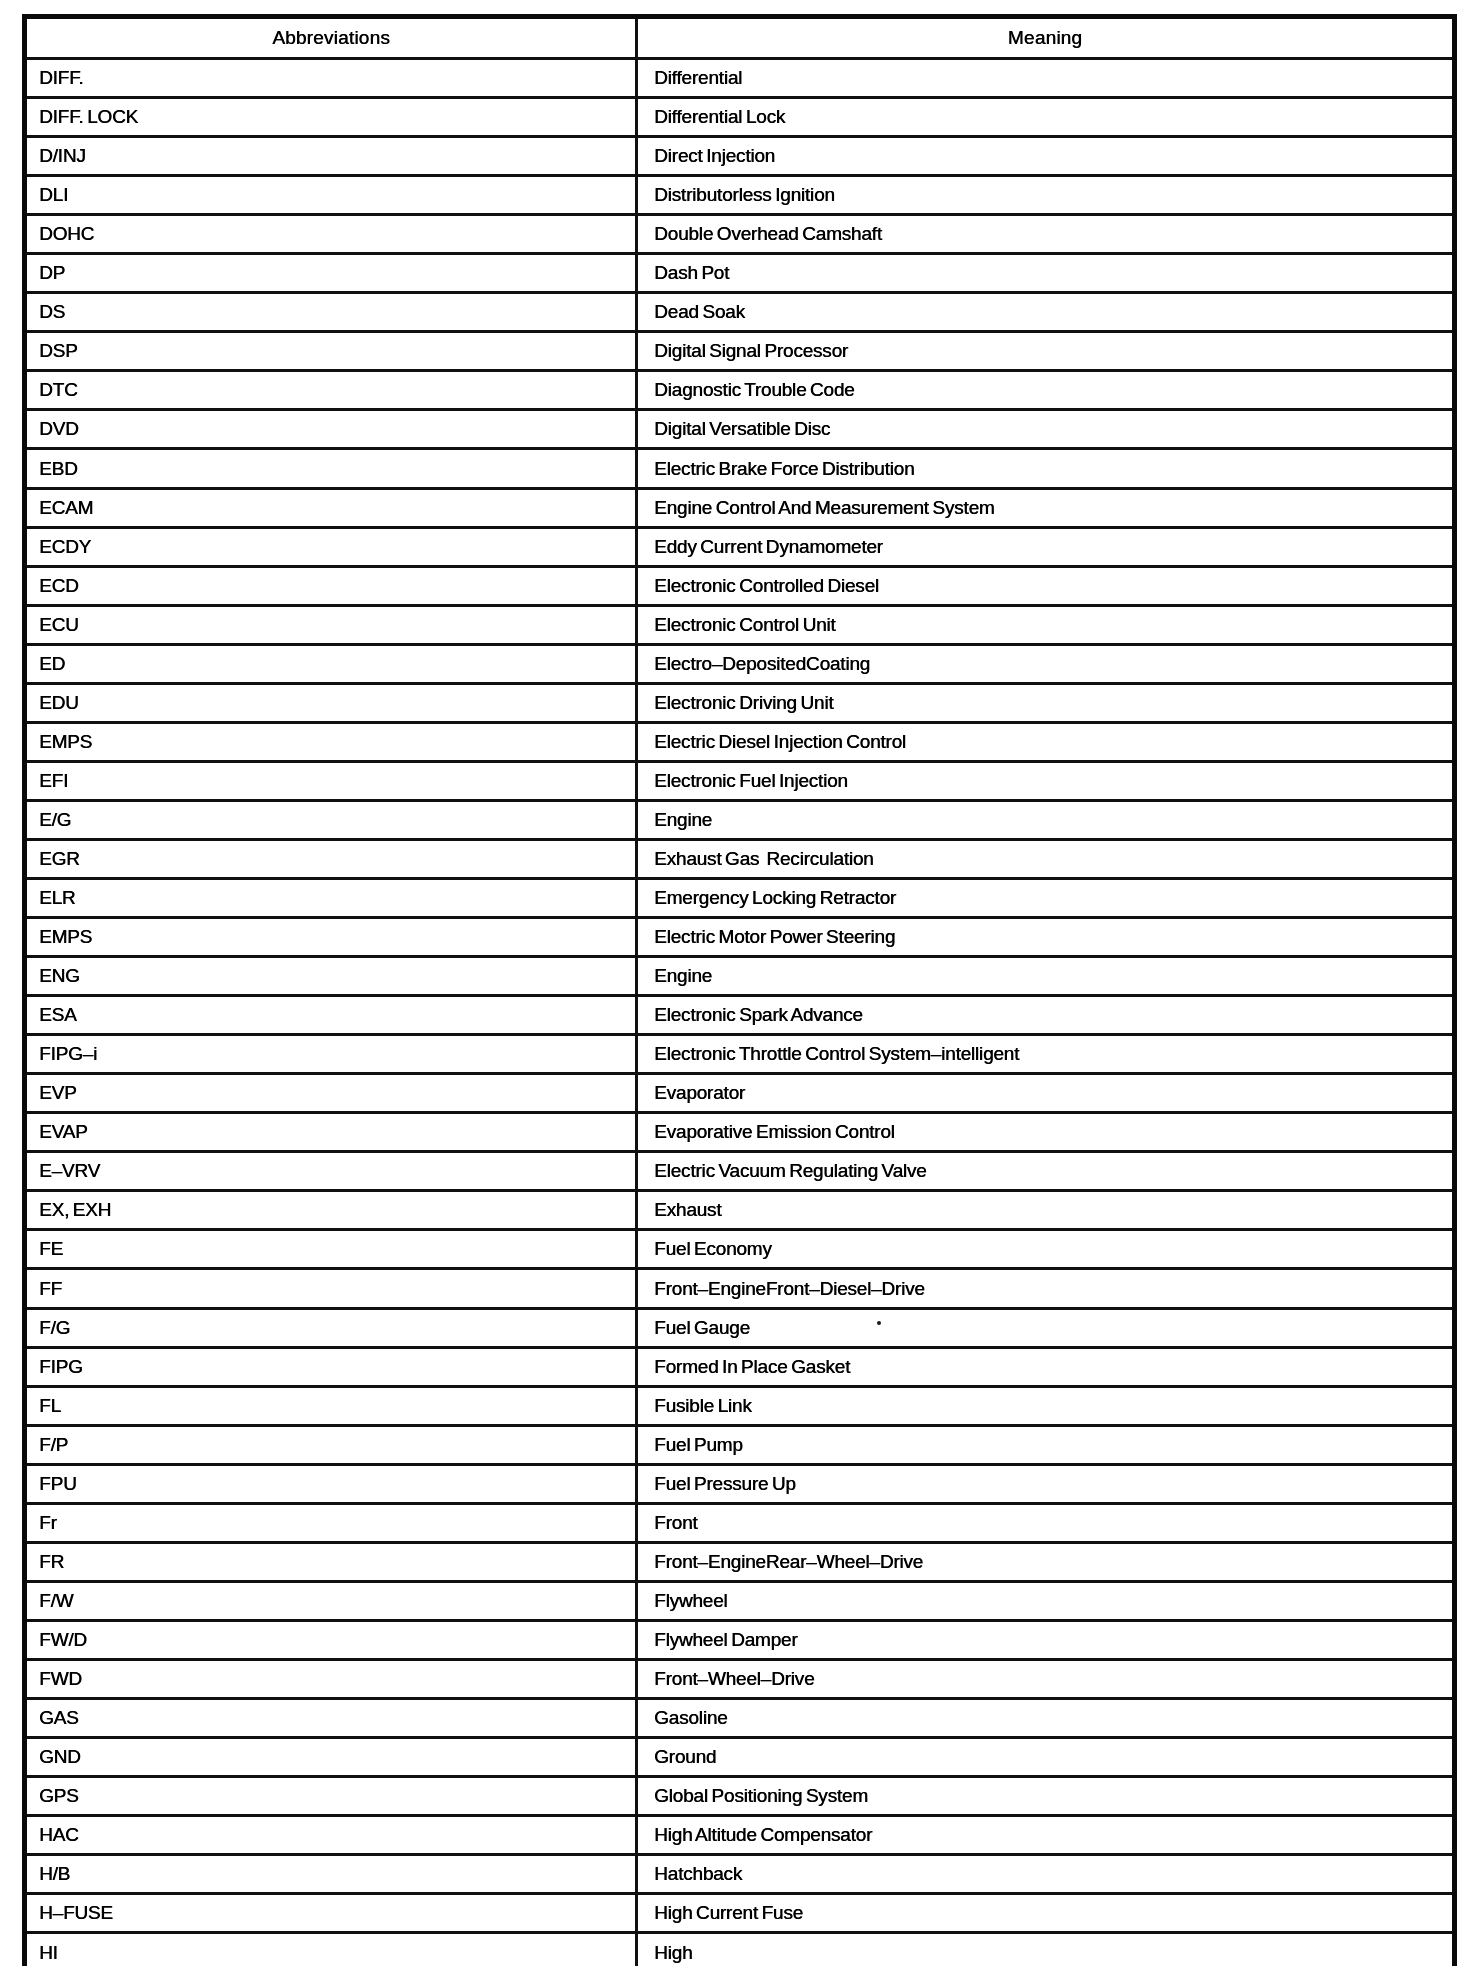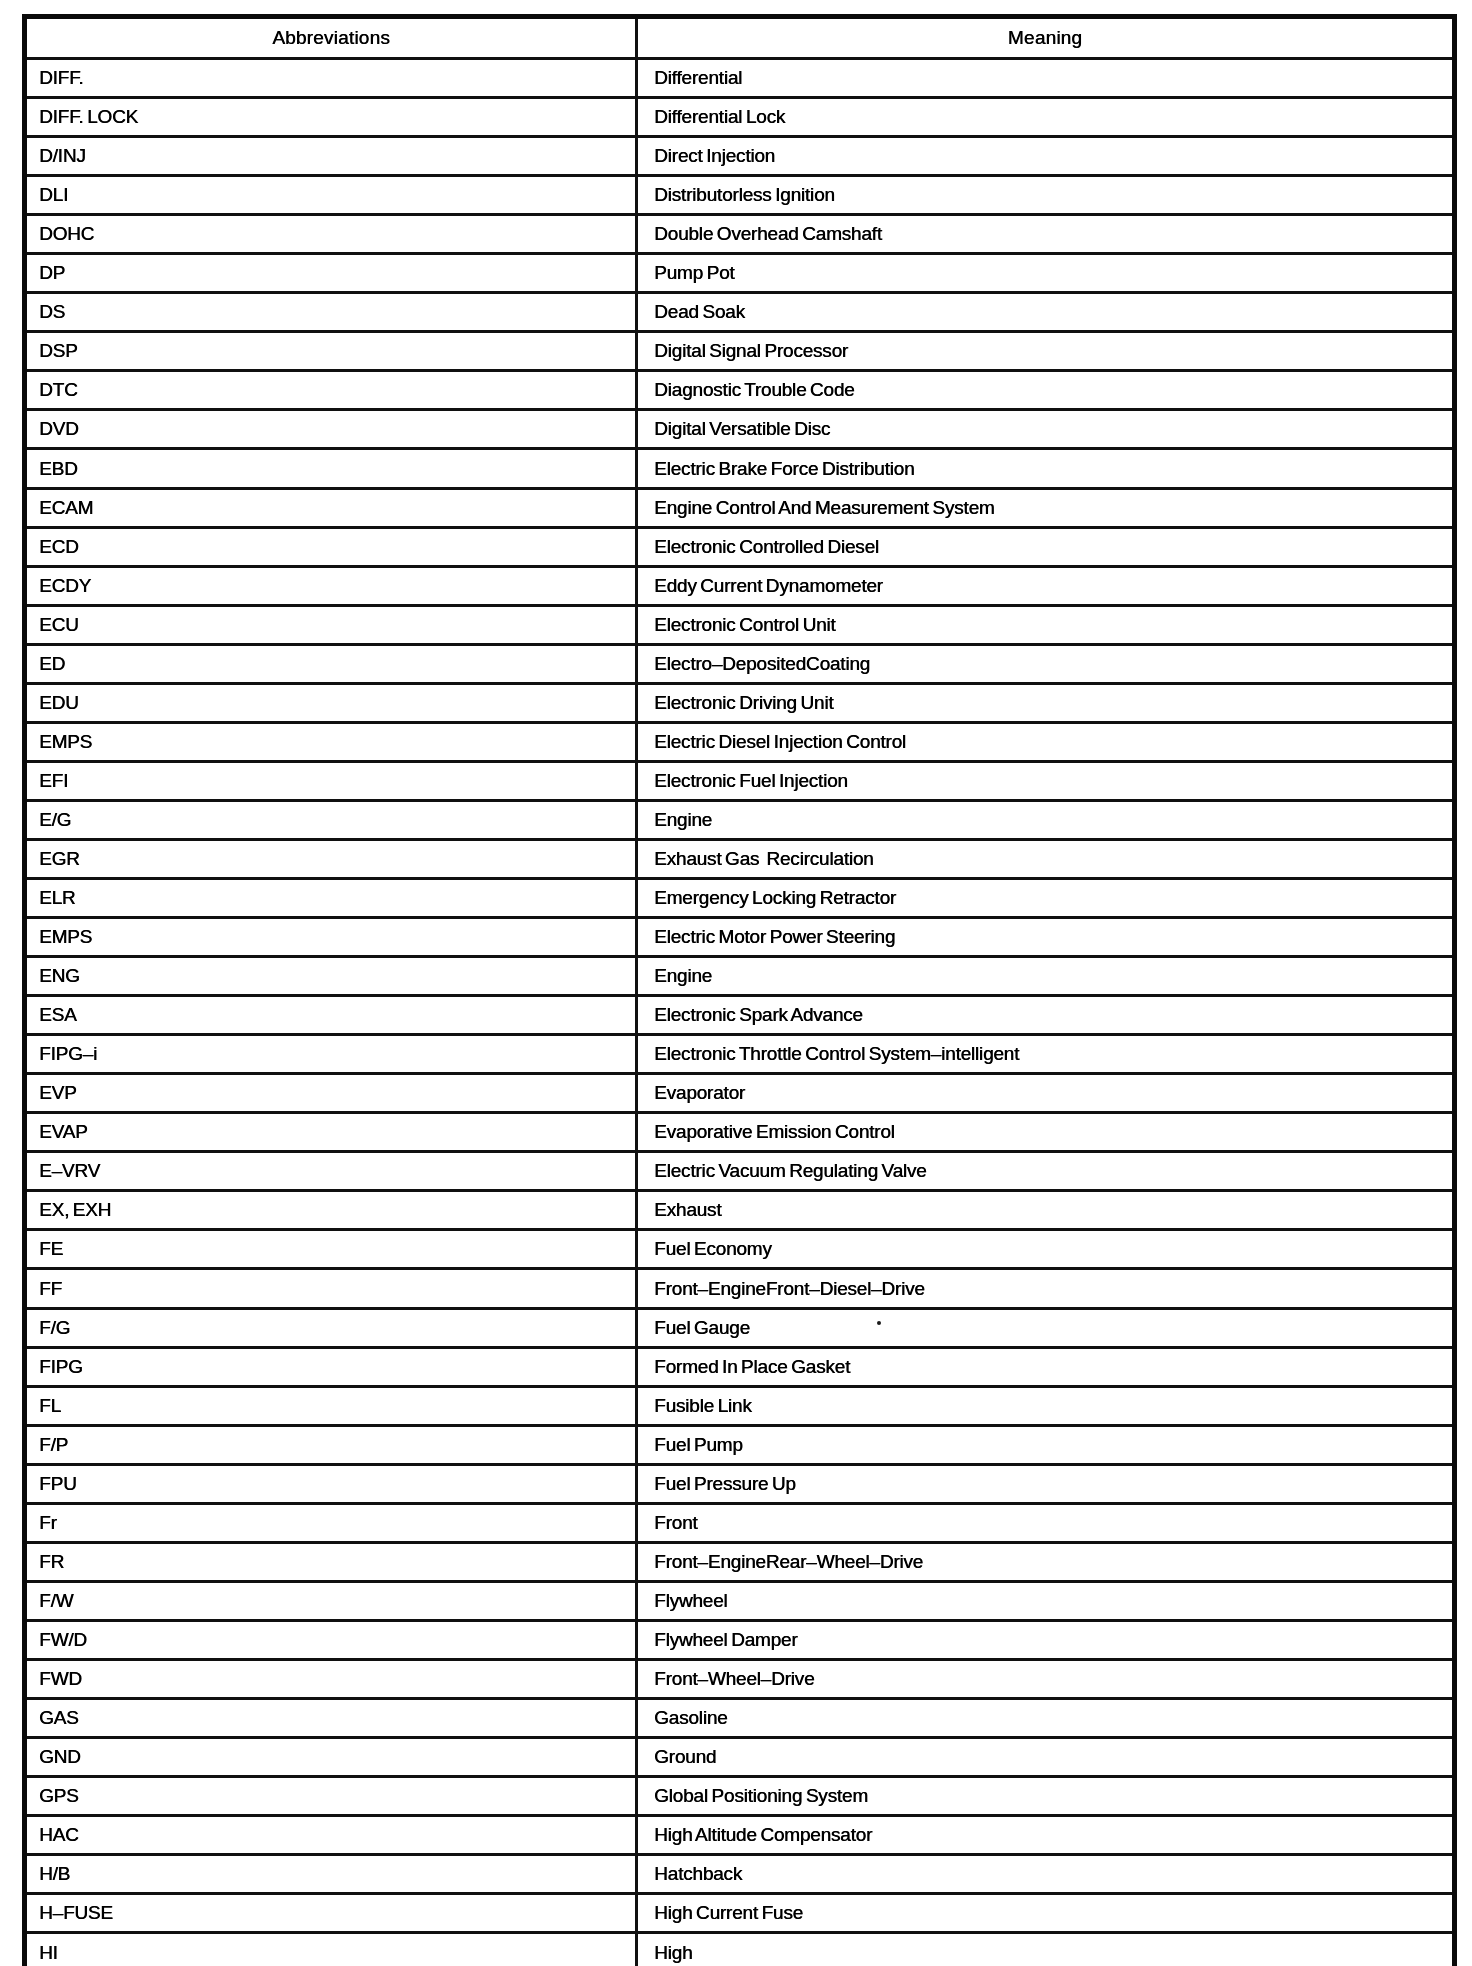--- a/index.html
+++ b/index.html
@@ -97,21 +97,21 @@
         <tr>
           <td class="abbr-cell">DLI</td>
           <td class="meaning-cell">Distributorless Ignition</td>
         </tr>
         <tr>
           <td class="abbr-cell">DOHC</td>
           <td class="meaning-cell">Double Overhead Camshaft</td>
         </tr>
         <tr>
           <td class="abbr-cell">DP</td>
-          <td class="meaning-cell">Pump Pot</td>
+          <td class="meaning-cell">Dash Pot</td>
         </tr>
         <tr>
           <td class="abbr-cell">DS</td>
           <td class="meaning-cell">Dead Soak</td>
         </tr>
         <tr>
           <td class="abbr-cell">DSP</td>
           <td class="meaning-cell">Digital Signal Processor</td>
         </tr>
         <tr>
@@ -124,26 +124,26 @@
         </tr>
         <tr>
           <td class="abbr-cell">EBD</td>
           <td class="meaning-cell">Electric Brake Force Distribution</td>
         </tr>
         <tr>
           <td class="abbr-cell">ECAM</td>
           <td class="meaning-cell">Engine Control And Measurement System</td>
         </tr>
         <tr>
+          <td class="abbr-cell">ECDY</td>
+          <td class="meaning-cell">Eddy Current Dynamometer</td>
+        </tr>
+        <tr>
           <td class="abbr-cell">ECD</td>
           <td class="meaning-cell">Electronic Controlled Diesel</td>
-        </tr>
-        <tr>
-          <td class="abbr-cell">ECDY</td>
-          <td class="meaning-cell">Eddy Current Dynamometer</td>
         </tr>
         <tr>
           <td class="abbr-cell">ECU</td>
           <td class="meaning-cell">Electronic Control Unit</td>
         </tr>
         <tr>
           <td class="abbr-cell">ED</td>
           <td class="meaning-cell">Electro–DepositedCoating</td>
         </tr>
         <tr>

